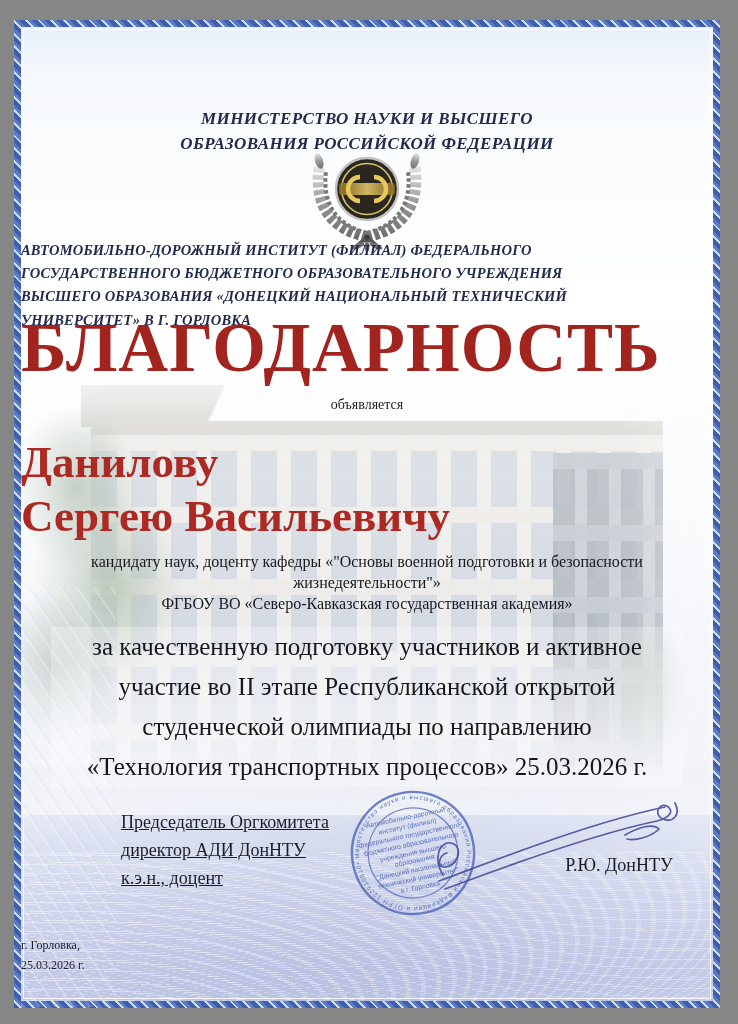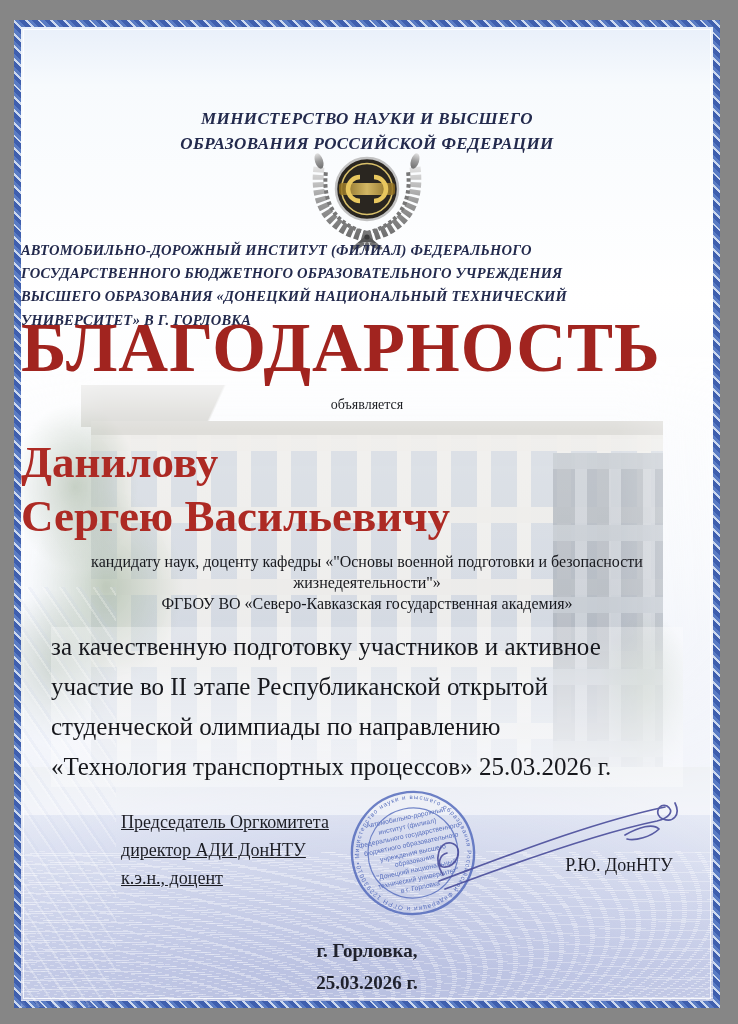--- a/index.html
+++ b/index.html
@@ -88,35 +88,35 @@
   .recipient{
     position:absolute;left:0;right:0;top:408px;text-align:left;
     font-size:45px;font-weight:bold;line-height:1.2;
     color:var(--recipient_red,#ad2a24);
   }
   .recipient-details{
     position:absolute;left:30px;right:30px;top:525px;text-align:center;
     font-size:16px;color:#17181d;line-height:1.3;
   }
   .citation{
-    position:absolute;left:30px;right:30px;top:600px;text-align:left;
+    position:absolute;left:30px;right:30px;top:600px;text-align:center;
     font-size:25px;color:var(--body_black,#17181d);line-height:1.6;
     background:linear-gradient(180deg, rgba(255,255,255,.30), rgba(255,255,255,.30));
   }
   .position-block{
     position:absolute;left:100px;top:782px;
     font-size:18px;color:#1c1d24;line-height:1.55;text-decoration:underline;
   }
   .signatory-name{
     position:absolute;left:508px;top:828px;width:180px;text-align:center;
     font-size:18px;color:#1c1d24;
   }
   .place-date{
-    position:absolute;left:0;right:0;top:908px;text-align:center;
-    font-size:19px;color:#20222d;line-height:1.7;font-weight:bold;
+    position:absolute;left:0;right:0;top:908px;
+    font-size:12px;color:#20222d;line-height:1.7;
   }
   
   .stamp{position:absolute;left:316px;top:750px;width:152px;height:152px;transform:rotate(-12deg);opacity:.88;}
   .stamp svg{position:absolute;inset:0;}
   .stamp-center{
     position:absolute;left:22px;top:30px;width:108px;height:92px;
     display:flex;align-items:center;justify-content:center;text-align:center;
     font-family:"Liberation Sans", sans-serif;
     font-size:6.8px;line-height:1.3;color:var(--stamp_blue,#4a63b8);
   }

